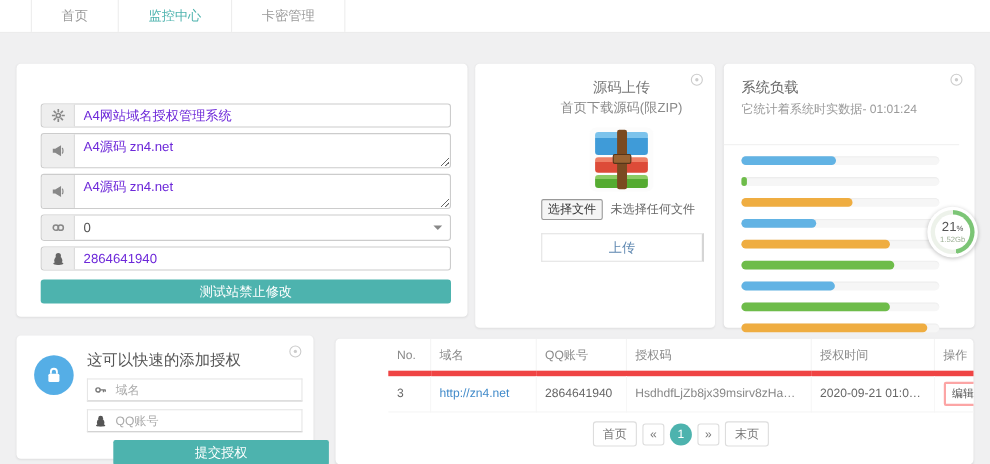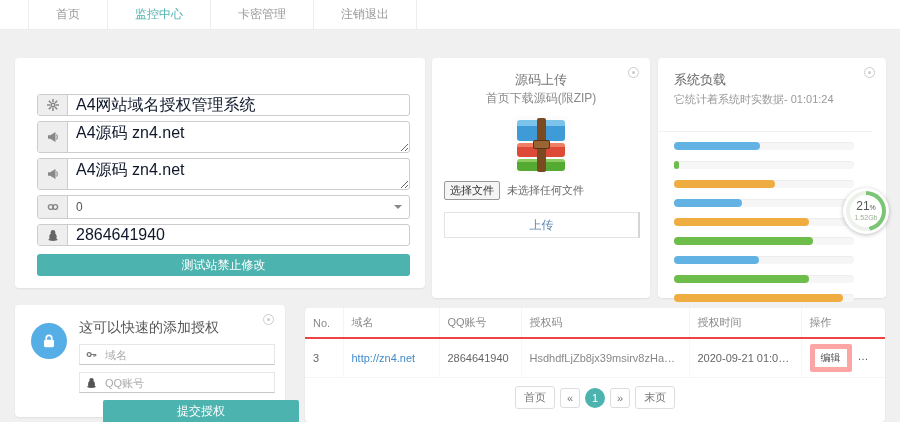--- a/index.html
+++ b/index.html
@@ -10,33 +10,33 @@
   }
   
   .navbar { position:absolute; top:0; left:0; right:0; height:30px; background:#fff;
     border-bottom:1px solid #ececec; display:flex; align-items:center; padding-left:28px; }
   .nav-item { font-size:12px; color:#9a9a9a; padding:0 27px; line-height:29px;
     border-right:1px solid #ededed; cursor:pointer; text-decoration:none; }
   .nav-item:first-child { border-left:1px solid #ededed; }
   .nav-item.active { color:#4db3ae; }
   
   .card { position:absolute; background:#fff; border-radius:4px;
-    box-shadow:0 1px 2px rgba(0,0,0,0.07); }
+    box-shadow:0 1px 2px rgba(0,0,0,0.07);padding-left:48px; }
   .collapse-btn { position:absolute; top:9px; right:11px; width:11px; height:11px;
     border:1px solid #ccc; border-radius:50%; cursor:pointer; }
   .collapse-btn::after { content:""; position:absolute; top:3px; left:3px; width:3px; height:3px;
     background:#ccc; border-radius:50%; }
   
   .card-site { left:15px; top:58px; width:410px; height:230px; padding:36px 15px 0 22px; }
   .ig { display:flex; align-items:stretch; border:1px solid #ccc; border-radius:3px;
     margin-bottom:5px; background:#fff; position:relative; }
   .ig-addon { width:30px; display:flex; align-items:center; justify-content:center;
     background:#eee; border-right:1px solid #ccc; border-radius:2px 0 0 2px; flex:none; }
-  .ig-input { flex:1; border:none; outline:none; padding:3px 8px; font-size:16px;
-    color:#0f172a; font-family:inherit; background:transparent; min-width:0; }
+  .ig-input { flex:1; border:none; outline:none; padding:3px 8px; font-size:12px;
+    color:#6d28d9; font-family:inherit; background:transparent; min-width:0; }
   input.ig-input { height:20px; }
   textarea.ig-input { height:30px; resize:vertical; line-height:14px; padding-top:4px; }
   .select-like { cursor:pointer; }
   .select-value { flex:1; font-size:12px; padding:3px 8px; line-height:16px; }
   .select-caret { position:absolute; right:7px; top:9px; width:0; height:0;
     border-left:4px solid transparent; border-right:4px solid transparent; border-top:4px solid #888; }
   .btn-teal { width:100%; height:22px; background:#4db3ae; color:#fff; border:none;
     border-radius:3px; font-size:12px; font-family:inherit; cursor:pointer; margin-top:3px; }
   
   .card-upload { left:432px; top:58px; width:218px; height:240px; padding-top:13px; text-align:center; }
@@ -95,44 +95,43 @@
     border-radius:2px; font-size:12px; font-family:inherit; cursor:pointer;margin-left:24px; }
   
   .card-list { left:305px; top:308px; width:580px; height:114px; overflow:hidden; }
   .panel-header { background:#4db3ae; height:28px; border-radius:4px 4px 0 0; display:flex;
     align-items:center; padding:0 12px; }
   .panel-title { color:#fff; font-size:13px; }
   .panel-tools { margin-left:auto; display:flex; align-items:center; gap:9px; }
   .panel-tool { cursor:pointer; display:flex; }
   table { width:100%; border-collapse:collapse; table-layout:fixed; font-size:11px; color:#666; }
   th { font-weight:normal; color:#8a8a8a; text-align:left; padding:7px 8px;
-    border-bottom:2px solid #ef4444; border-right:1px solid #f4f4f4; }
+    border-bottom:5px solid #ef4444; border-right:1px solid #f4f4f4; }
   td { padding:5px 8px; border-bottom:1px solid #f5f5f5; border-right:1px solid #f7f7f7;
     overflow:hidden; white-space:nowrap; text-overflow:ellipsis; }
   th:last-child, td:last-child { border-right:none; }
   .domain-link { color:#428bca; text-decoration:none; cursor:pointer; }
   .code-cell { color:#888; }
-  .btn-mini { font-size:10px; padding:2px 6px; border-radius:2px; border:5px solid #fca5a5;
+  .btn-mini { font-size:10px; padding:2px 6px; border-radius:2px; border:2px solid #fca5a5;
     background:#fff; color:#555; margin-right:6px; font-family:inherit; cursor:pointer; }
   .btn-mini.teal { background:#4db3ae; border-color:#45a5a0; color:#fff; }
   .pagination { display:flex; align-items:center; justify-content:center; gap:5px; margin-top:8px; }
   .page-btn { border:1px solid #ddd; background:#fff; color:#777; font-size:11px;
     padding:3px 8px; border-radius:3px; font-family:inherit; cursor:pointer; }
   .page-arrow { padding:3px 6px; }
   .page-current { width:20px; height:20px; border-radius:50%; background:#4db3ae; color:#fff;
     font-size:11px; display:flex; align-items:center; justify-content:center; cursor:pointer; }
 </style>
 </head>
 <body>
 
 <nav class="navbar">
   <a class="nav-item">首页</a>
   <a class="nav-item active">监控中心</a>
   <a class="nav-item">卡密管理</a>
-  <a class="nav-item">注销退出</a>
 </nav>
 
 <section class="card card-site">
   <div class="ig">
     <span class="ig-addon">
       <svg width="12" height="12" viewBox="0 0 12 12">
           <path d="M6 0v3M6 9v3M0 6h3M9 6h3M1.8 1.8l2.1 2.1M8.1 8.1l2.1 2.1M10.2 1.8L8.1 3.9M3.9 8.1L1.8 10.2" stroke="#888" stroke-width="1.5" fill="none"></path>
           <circle cx="6" cy="6" r="2.6" fill="#888"></circle>
           <circle cx="6" cy="6" r="1.1" fill="#eee"></circle>
         </svg>

